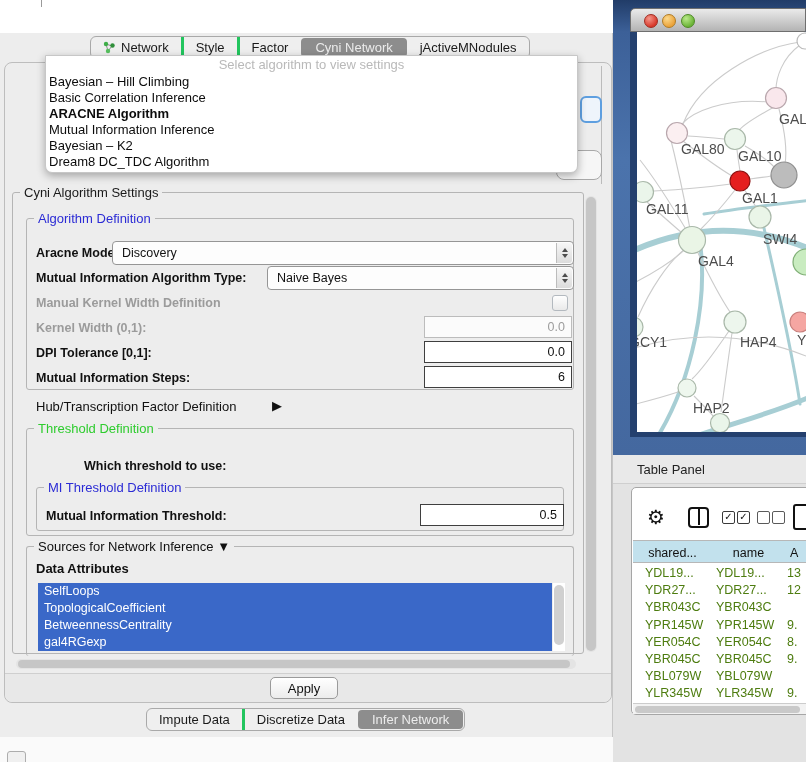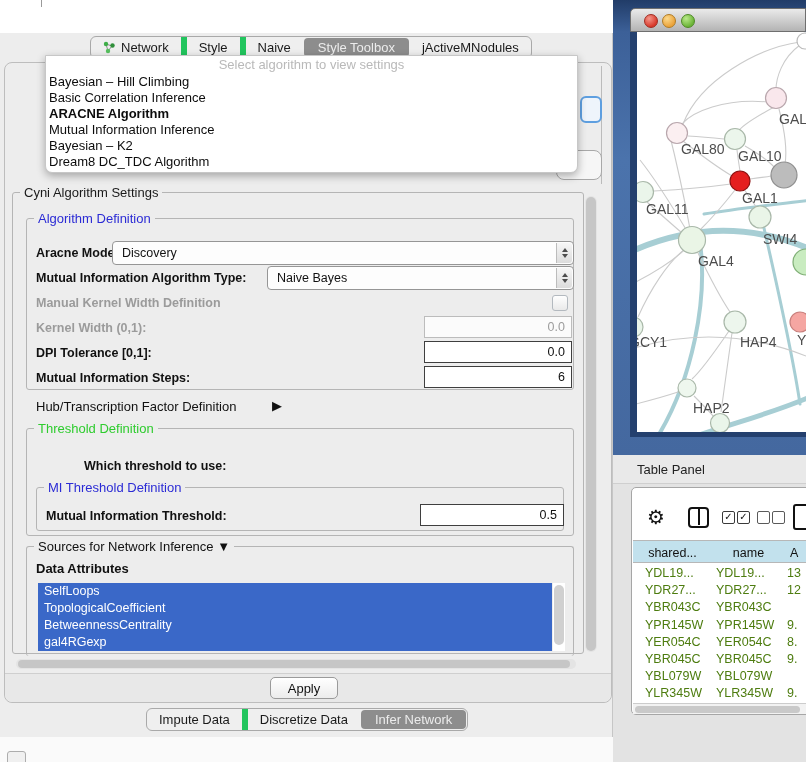--- a/index.html
+++ b/index.html
@@ -8,21 +8,21 @@
   .abs{position:absolute;box-sizing:border-box;}
   
   .cp-titlebar{left:0;top:8px;width:620px;height:25px;background:linear-gradient(#f0f0f0,#e2e2e2);
                border-bottom:1px solid #c9c9c9;display:flex;align-items:center;font-size:13px;color:#222;}
   .cp-title{margin-left:9px;}
   .float-box{position:absolute;left:578px;top:6px;width:11px;height:11px;border:2px solid #333;border-radius:2px;background:transparent;}
   .close-x{position:absolute;left:596px;top:2px;font-size:14px;font-weight:bold;color:#111;}
   .cp-body{left:0;top:33px;width:613px;height:704px;background:#ededed;border-right:1px solid #c6c6c6;}
   
   .tabbar{display:flex;align-items:stretch;background:#efefef;border:1px solid #a9a9a9;border-radius:6px;font-size:13px;}
-  .tab{display:flex;align-items:center;padding:0 12px;color:#1a1a1a;border-left:6px solid #22c55e;}
+  .tab{display:flex;align-items:center;padding:0 12px;color:#1a1a1a;border-left:3px solid #22c55e;}
   .tab:first-child{border-left:none;}
   .tab.sel{background:#8d8d8d;color:#ececec;border-radius:4px;margin:1px;border-left:none;padding:0 14px;}
   .tab.sel + .tab{border-left:none;}
   .net-ico{width:13px;height:13px;margin-right:5px;}
   
   .grp{position:absolute;box-sizing:border-box;border:1px solid #b5b5b5;border-radius:3px;}
   .legend{position:absolute;top:-8px;left:7px;background:#ededed;padding:0 4px;font-size:13px;white-space:nowrap;}
   .flabel{position:absolute;font-size:12.5px;font-weight:bold;color:#111;white-space:nowrap;}
   .flabel.dis{color:#9b9b9b;}
   .combo{position:absolute;box-sizing:border-box;border:1px solid #969696;border-radius:4px;background:#fdfdfd;
@@ -86,24 +86,24 @@
         <circle cx="3" cy="3" r="2.2" fill="#3fae49"></circle>
           <circle cx="9.5" cy="4.5" r="2.2" fill="#2f8f3a"></circle>
           <circle cx="5" cy="10" r="2.2" fill="#57c05f"></circle>
       </svg>
       <span>Network</span>
     </div>
     <div class="tab">
         <span>Style</span>
       </div>
     <div class="tab">
-        <span>Naive</span>
+        <span>Factor</span>
       </div>
     <div class="tab sel">
-        <span>Style Toolbox</span>
+        <span>Cyni Network</span>
       </div>
     <div class="tab">
         <span>jActiveMNodules</span>
       </div>
   </div>
 
   <div class="abs" style="left:4px;top:62px;width:608px;height:641px;border:1px solid #bdbdbd;border-radius:8px;background:#ededed;"></div>
 
   <div class="abs" style="left:601px;top:66px;width:1px;height:118px;background:#bbb;z-index:5;"></div>
   <div class="abs" style="left:580px;top:96px;width:22px;height:27px;border:2px solid #5e9fe0;border-radius:6px;background:#eef4fb;z-index:5;"></div>

